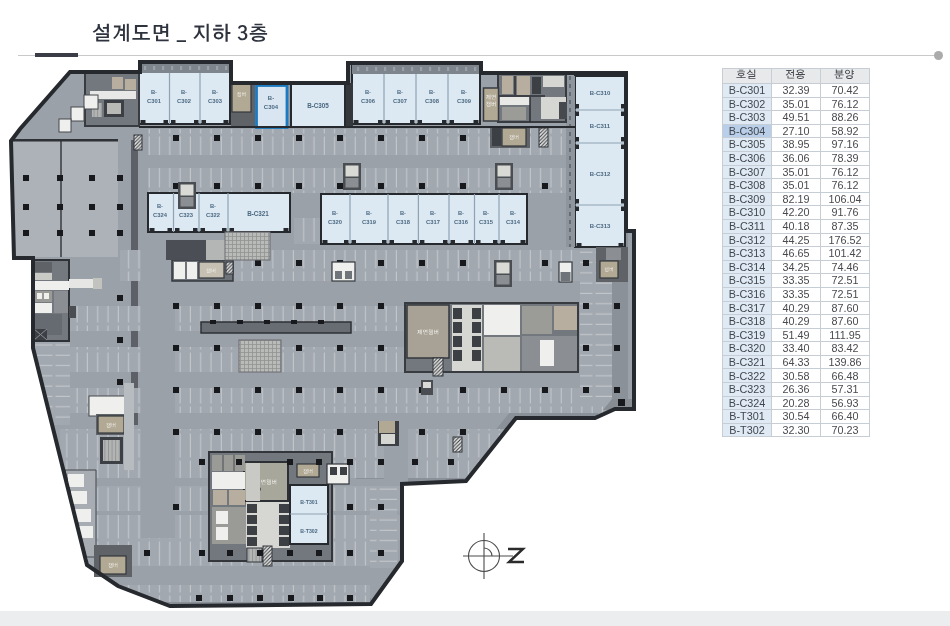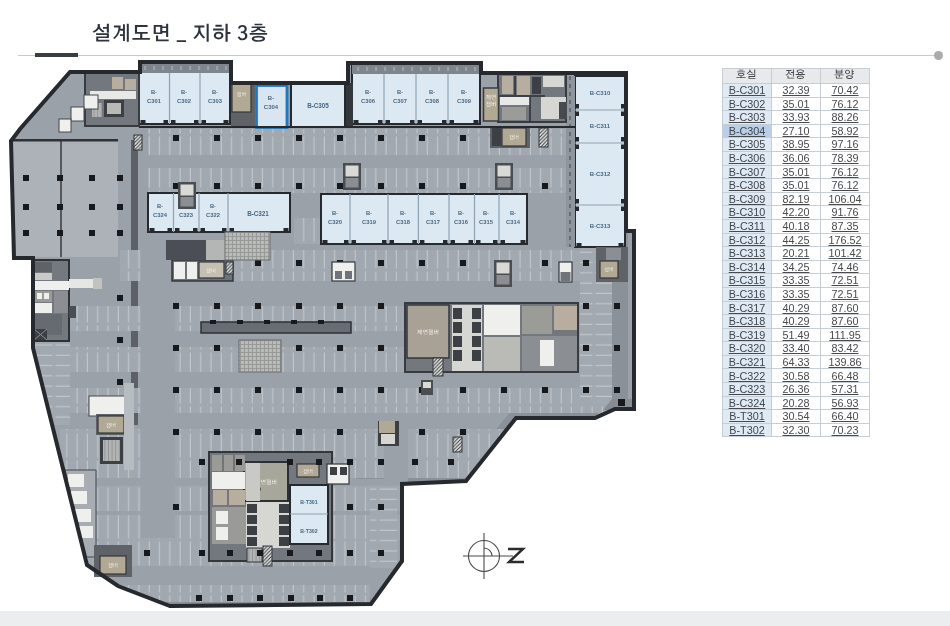--- a/index.html
+++ b/index.html
@@ -1,20 +1,20 @@
 <!DOCTYPE html>
 <html><head><meta charset="utf-8">
 <style>
 html,body{margin:0;padding:0;width:950px;height:626px;background:#ffffff;overflow:hidden;
 font-family:"Liberation Sans",sans-serif;}
 #rule{position:absolute;left:18px;top:55px;width:920px;height:1px;background:#c9c9c9;}
 #ruledark{position:absolute;left:35px;top:52.5px;width:43px;height:4px;background:#3a3d45;}
 #ruledot{position:absolute;left:934px;top:51px;width:9px;height:9px;border-radius:50%;background:#ababab;}
 #plan{position:absolute;left:0;top:0;}
-#tbl{position:absolute;left:722px;top:68px;border-collapse:collapse;font-size:10.8px;color:#494a4e;text-decoration:underline;}
+#tbl{position:absolute;left:722px;top:68px;border-collapse:collapse;font-size:10.8px;color:#494a4e;}
 #tbl td,#tbl th{border:1px solid #c6cdd5;text-align:center;padding:0;height:12.6px;line-height:12.5px;}
 #tbl th{height:14px;}
 #tbl th{background:#e8e9ea;width:48px;font-weight:normal;}
 #tbl td.rm{background:#dfeaf5;color:#41464c;}
 #tbl td.hl{background:#b9cee8;text-align:center;}
 #strip{position:absolute;left:0;top:611px;width:950px;height:15px;background:#ecedef;}
 </style></head>
 <body>
 
 <div id="rule"></div>
@@ -647,21 +647,21 @@
         <td>32.39</td>
         <td>70.42</td>
       </tr>
 <tr>
         <td class="rm">B-C302</td>
         <td>35.01</td>
         <td>76.12</td>
       </tr>
 <tr>
         <td class="rm">B-C303</td>
-        <td>33.93</td>
+        <td>49.51</td>
         <td>88.26</td>
       </tr>
 <tr>
         <td class="rm hl">B-C304</td>
         <td>27.10</td>
         <td>58.92</td>
       </tr>
 <tr>
         <td class="rm">B-C305</td>
         <td>38.95</td>
@@ -697,21 +697,21 @@
         <td>40.18</td>
         <td>87.35</td>
       </tr>
 <tr>
         <td class="rm">B-C312</td>
         <td>44.25</td>
         <td>176.52</td>
       </tr>
 <tr>
         <td class="rm">B-C313</td>
-        <td>20.21</td>
+        <td>46.65</td>
         <td>101.42</td>
       </tr>
 <tr>
         <td class="rm">B-C314</td>
         <td>34.25</td>
         <td>74.46</td>
       </tr>
 <tr>
         <td class="rm">B-C315</td>
         <td>33.35</td>

